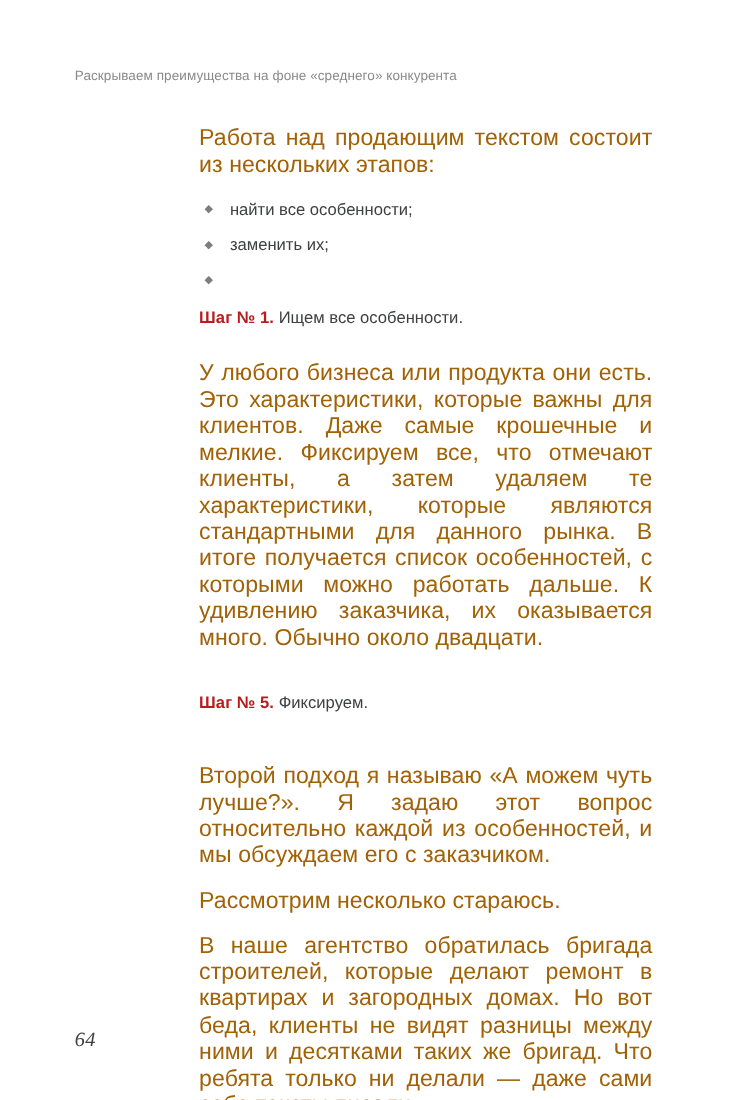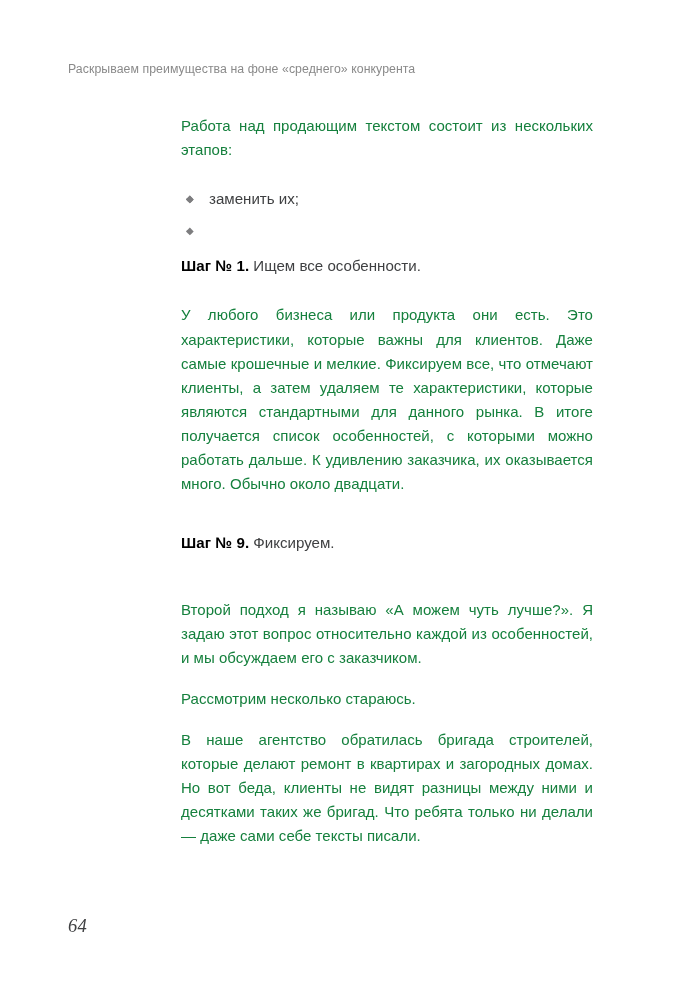--- a/index.html
+++ b/index.html
@@ -36,23 +36,23 @@
   
   .text-column {
     position: absolute;
     left: 181px;
     top: 114px;
     width: 412px;
   }
 
   .para {
     margin: 0 0 0 0;
-    font-size: 15px;
+    font-size: 21px;
     line-height: 24.1px;
-    color: #15803d;
+    color: #a16207;
     text-align: justify;
     text-justify: inter-word;
     hyphens: manual;
     letter-spacing: 0.002em;
   }
 
   .gap-s { height: 10px; }
   .gap-m { height: 17px; }
   .gap-l { height: 20px; }
 
@@ -83,33 +83,33 @@
 
   
   .step-para {
     font-size: 15.1px;
     line-height: 24.1px;
     color: #3f4042;
     text-align: left;
   }
   .step-label {
     font-weight: bold;
-    color: #000000;
+    color: #b91c1c;
     letter-spacing: 0.004em;
     text-align: right;
   }
   .step-text {
     color: #3f4042;
   }
 
   
   .folio {
     position: absolute;
     left: 68px;
-    top: 916px;
+    top: 936px;
     font-family: "Liberation Serif", serif;
     font-style: italic;
     font-size: 18.5px;
     color: #3f4042;
     letter-spacing: 0.01em;
   }
 </style>
 </head>
 <body>
 
@@ -119,20 +119,21 @@
 
   <div class="text-column">
 
     <p class="para">Работа над продающим текстом состоит из нескольких этапов:</p>
 
     <div class="gap-m"></div>
 
     <ul class="bullet-list">
       <li class="bullet-item">
         <span class="bullet-marker">◆</span>
+        <span>найти все особенности;</span>
       </li>
       <li class="bullet-item">
         <span class="bullet-marker">◆</span>
         <span>заменить их;</span>
       </li>
       <li class="bullet-item">
         <span class="bullet-marker">◆</span>
       </li>
     </ul>
 
@@ -142,21 +143,21 @@
       <span class="step-label">Шаг № 1.</span><span class="step-text"> Ищем все особенности.</span>
     </p>
 
     <div class="gap-s"></div>
 
     <p class="para">У любого бизнеса или продукта они есть. Это характеристики, которые важны для клиентов. Даже самые крошечные и мелкие. Фиксируем все, что отмечают клиенты, а затем удаляем те характеристики, которые являются стандартными для данного рынка. В итоге получается список особенностей, с которыми можно работать дальше. К удивлению заказчика, их оказывается много. Обычно около двадцати.</p>
 
     <div class="gap-l"></div>
 
     <p class="step-para">
-      <span class="step-label">Шаг № 9.</span><span class="step-text"> Фиксируем.</span>
+      <span class="step-label">Шаг № 5.</span><span class="step-text"> Фиксируем.</span>
     </p>
 
     <div class="gap-s"></div>
 
 
     <div class="gap-m"></div>
 
     <p class="para">Второй подход я называю «А можем чуть лучше?». Я задаю этот вопрос относительно каждой из особенностей, и мы обсуждаем его с заказчиком.</p>
 
     <div class="gap-m"></div>

